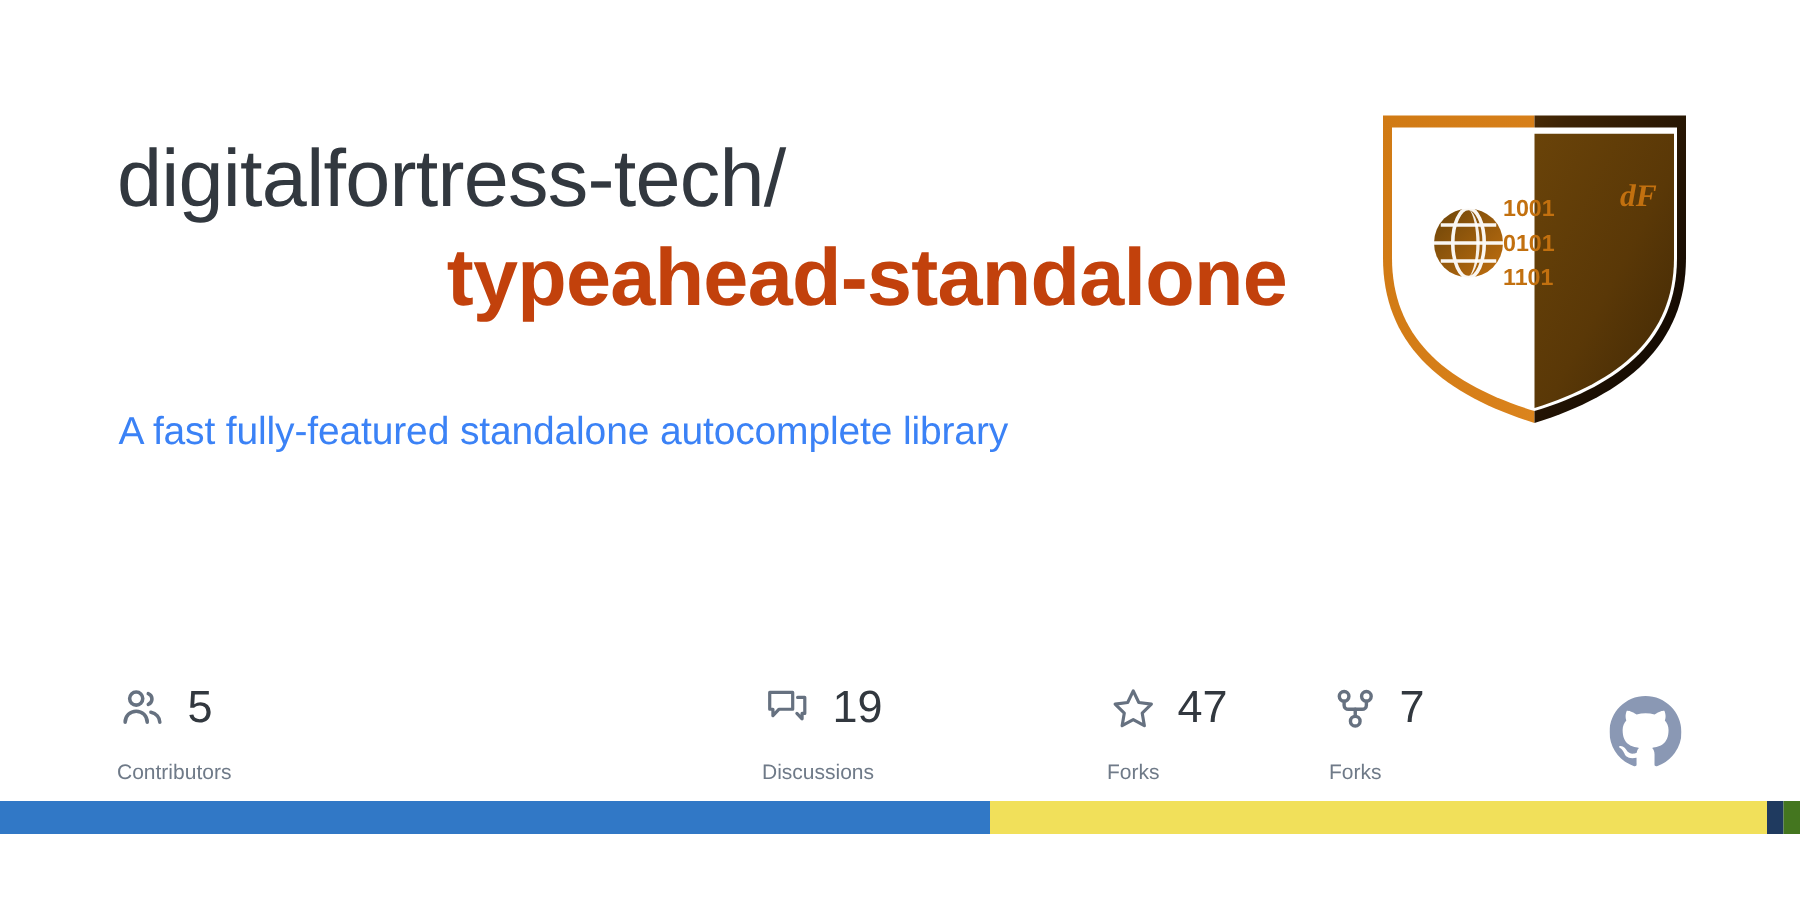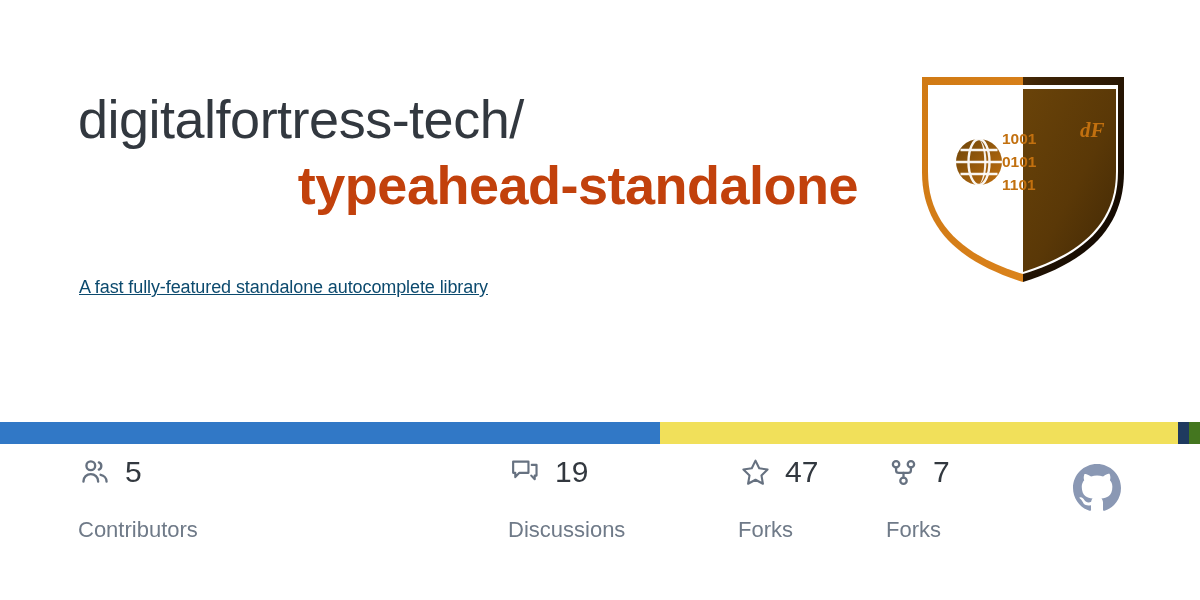--- a/index.html
+++ b/index.html
@@ -10,21 +10,21 @@
     width: 1200px;
     height: 600px;
     background: #ffffff;
     font-family: "Liberation Sans", sans-serif;
     overflow: hidden;
   }
 
   .card {
     position: relative;
     width: 1200px;
-    height: 444px;
+    height: 556px;
     background: #ffffff;
     box-sizing: border-box;
   }
 
   
   .heading {
     position: absolute;
     left: 78px;
     top: 86px;
     width: 780px;
@@ -48,26 +48,25 @@
     white-space: nowrap;
     text-align: right;
   }
 
   
   .description {
     position: absolute;
     left: 79px;
     top: 263px;
     width: 700px;
-    font-size: 18px;
+    font-size: 26px;
     line-height: 48px;
     font-weight: 400;
-    color: #0c4a6e;
+    color: #3b82f6;
     letter-spacing: -0.1px;
-    text-decoration: underline;
   }
 
   
   .stats {
     position: absolute;
     left: 78px;
     top: 452px;
     width: 1000px;
     height: 84px;
   }
@@ -94,22 +93,22 @@
   }
   .stat-count {
     margin-left: 13px;
     font-size: 30px;
     line-height: 34px;
     font-weight: 400;
     color: #32383f;
     white-space: nowrap;
   }
   .stat-label {
-    margin-top: 24px;
-    font-size: 22px;
+    margin-top: 8px;
+    font-size: 14px;
     line-height: 28px;
     font-weight: 400;
     color: #6f7a88;
     white-space: nowrap;
   }
 
   .stat-contributors { left: 0; }
   .stat-usedby       { left: 235px; }
   .stat-discussions  { left: 430px; }
   .stat-stars        { left: 660px; }

